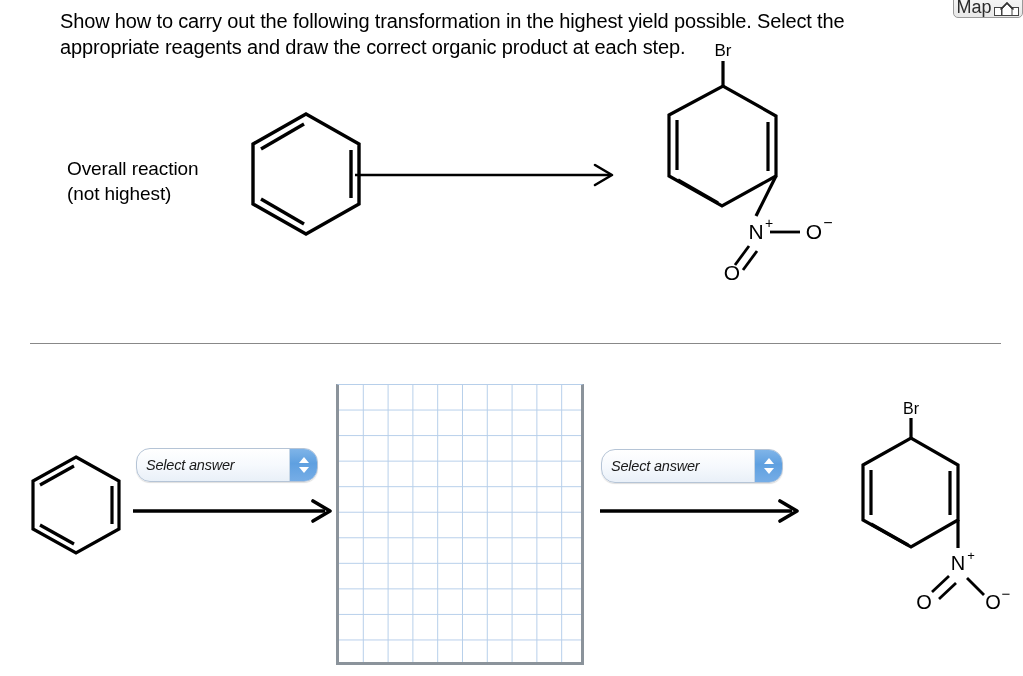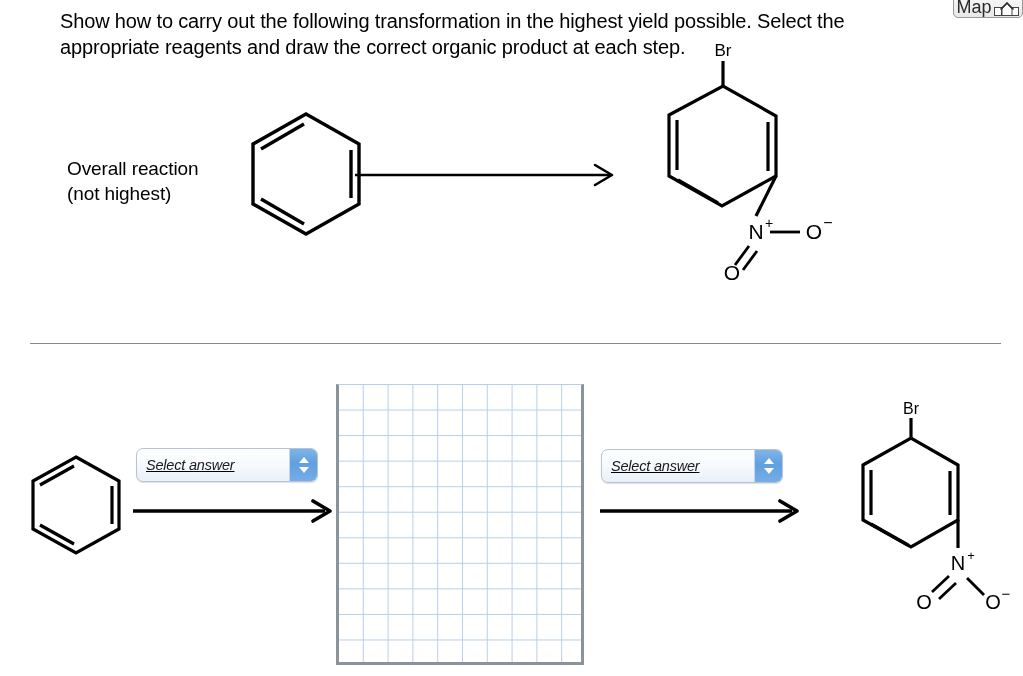--- a/index.html
+++ b/index.html
@@ -93,28 +93,27 @@
     border-top: 1px solid #b7cfea;
     box-sizing: border-box;
   }
 
   
   .select-answer {
     position: absolute;
     width: 182px;
     height: 34px;
     border: 1px solid #b5c4d6;
-    border-radius: 7px;
+    border-radius: 14px;
     background: linear-gradient(#ffffff 0%, #f6f9fd 50%, #e9f0f8 100%);
     box-sizing: border-box;
     display: flex;
     align-items: stretch;
     box-shadow: 0 1px 1px rgba(0,0,0,0.13);
     overflow: hidden;
-    text-decoration: underline;
   }
   .select-answer .sa-text {
     flex: 1;
     display: flex;
     align-items: center;
     padding-left: 9px;
     font-size: 14.5px;
     font-style: italic;
     color: #1a1a1a;
     letter-spacing: -0.2px;

